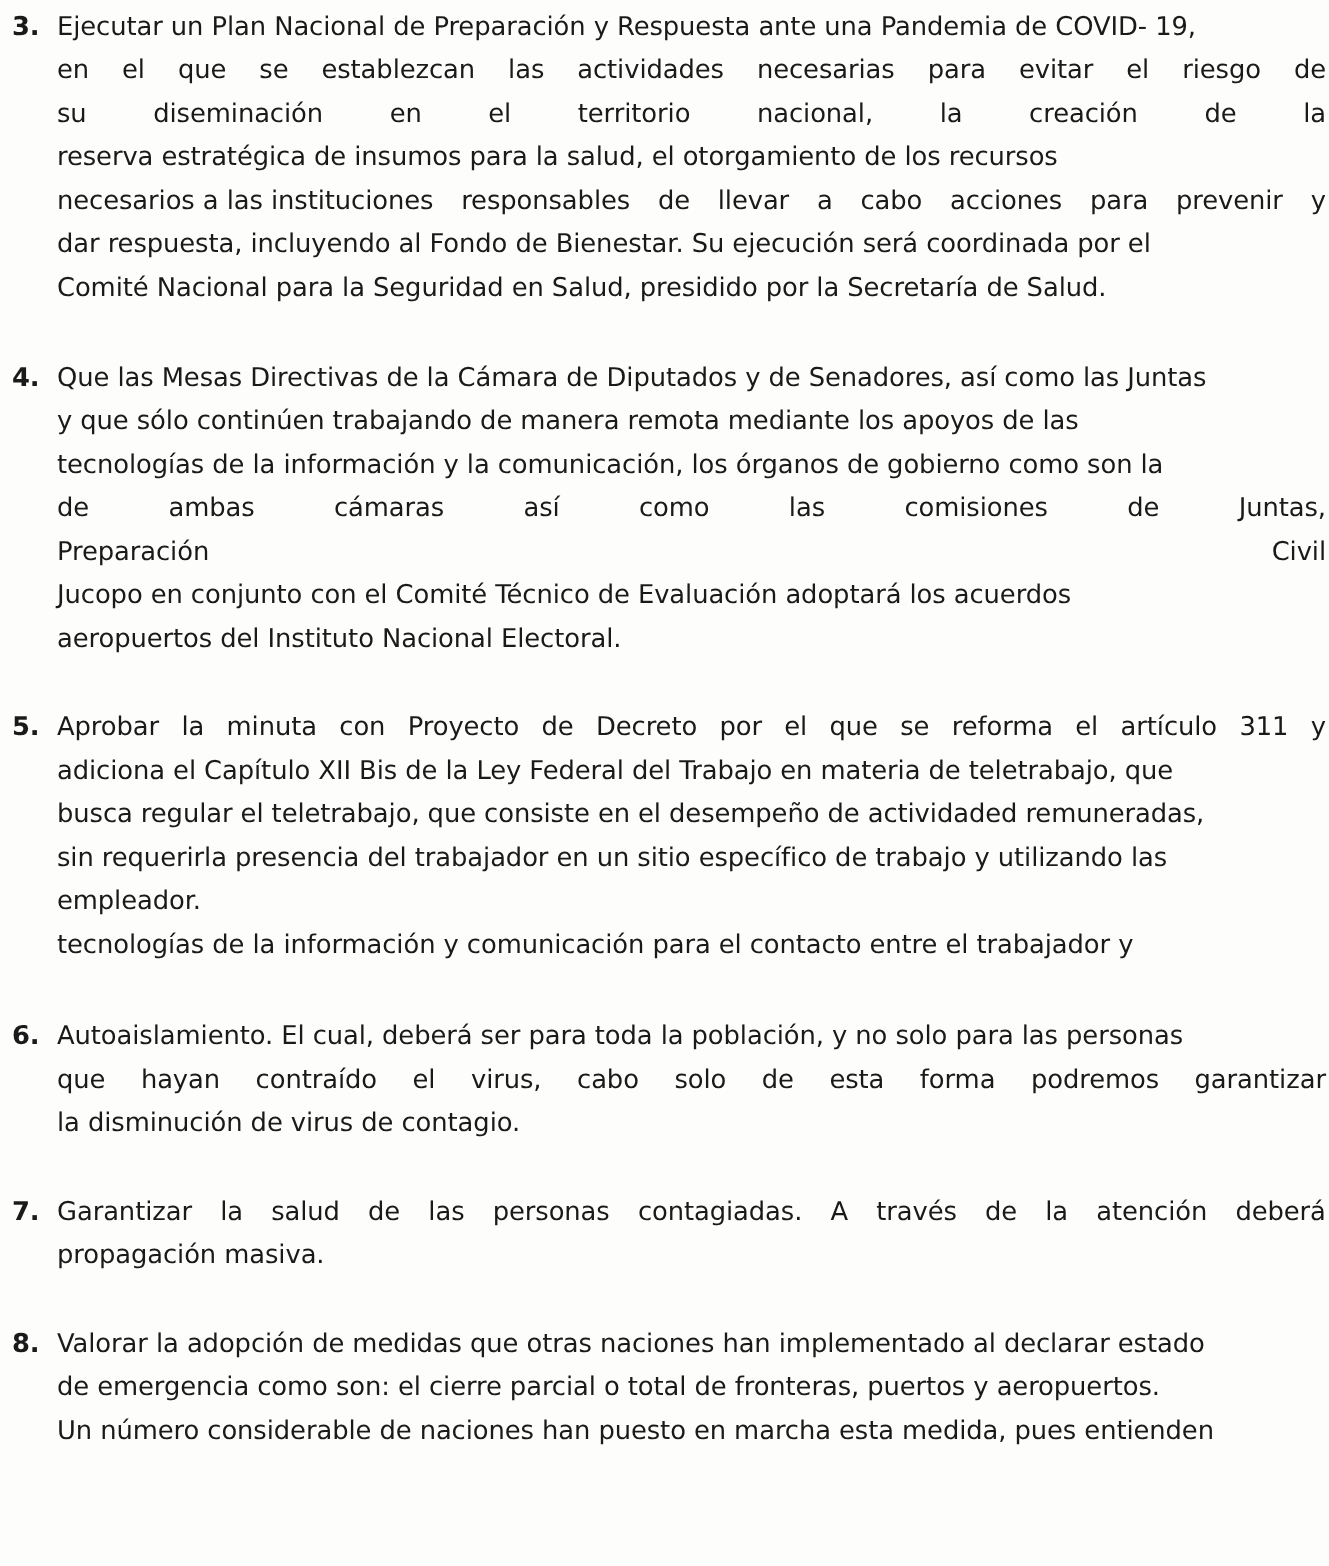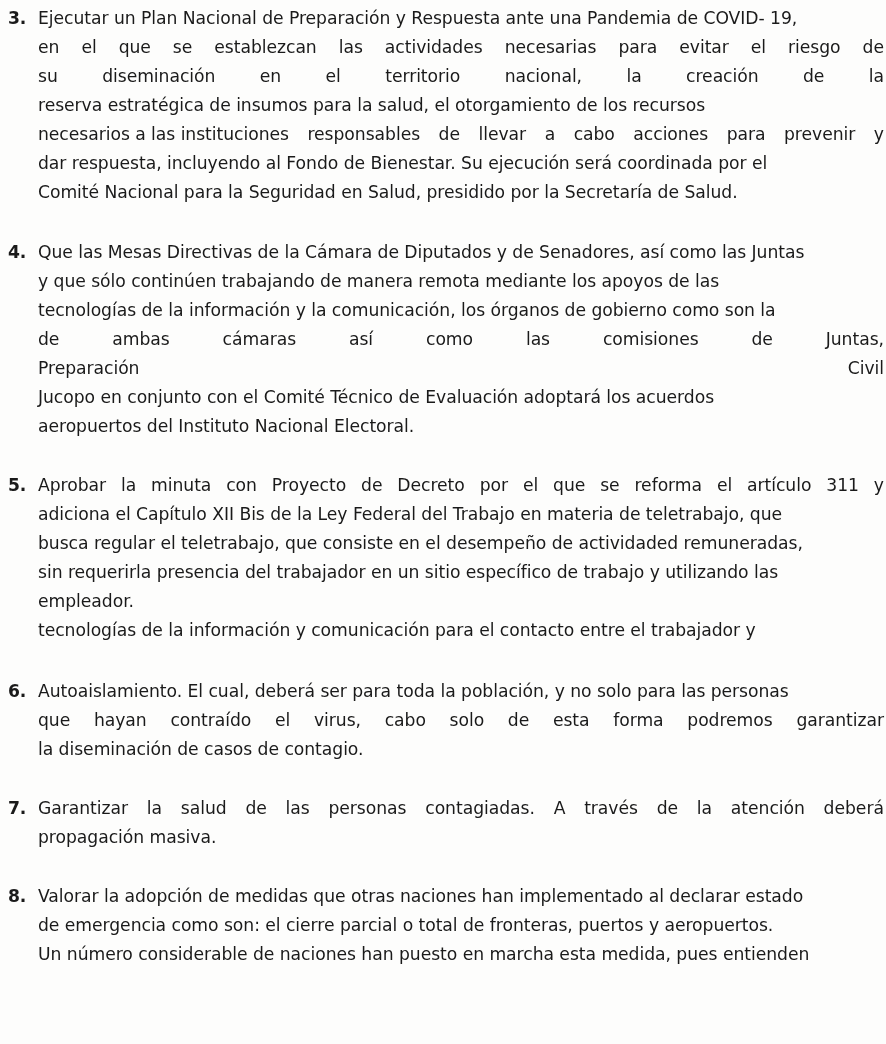--- a/index.html
+++ b/index.html
@@ -197,21 +197,21 @@
             <span class="w">el</span>
             <span class="w">virus,</span>
             <span class="w">cabo</span>
             <span class="w">solo</span>
             <span class="w">de</span>
             <span class="w">esta</span>
             <span class="w">forma</span>
             <span class="w">podremos</span>
             <span class="w">garantizar</span>
           </span>
-          <span class="line">la diseminación de casos de contagio.</span>
+          <span class="line">la disminución de virus de contagio.</span>
         </div>
       </li>
       <div class="gap-6"></div>
       <li class="item">
         <span class="item-number">7.</span>
         <div class="item-body">
           <span class="line just">
             <span class="w">Garantizar</span>
             <span class="w">la</span>
             <span class="w">salud</span>

